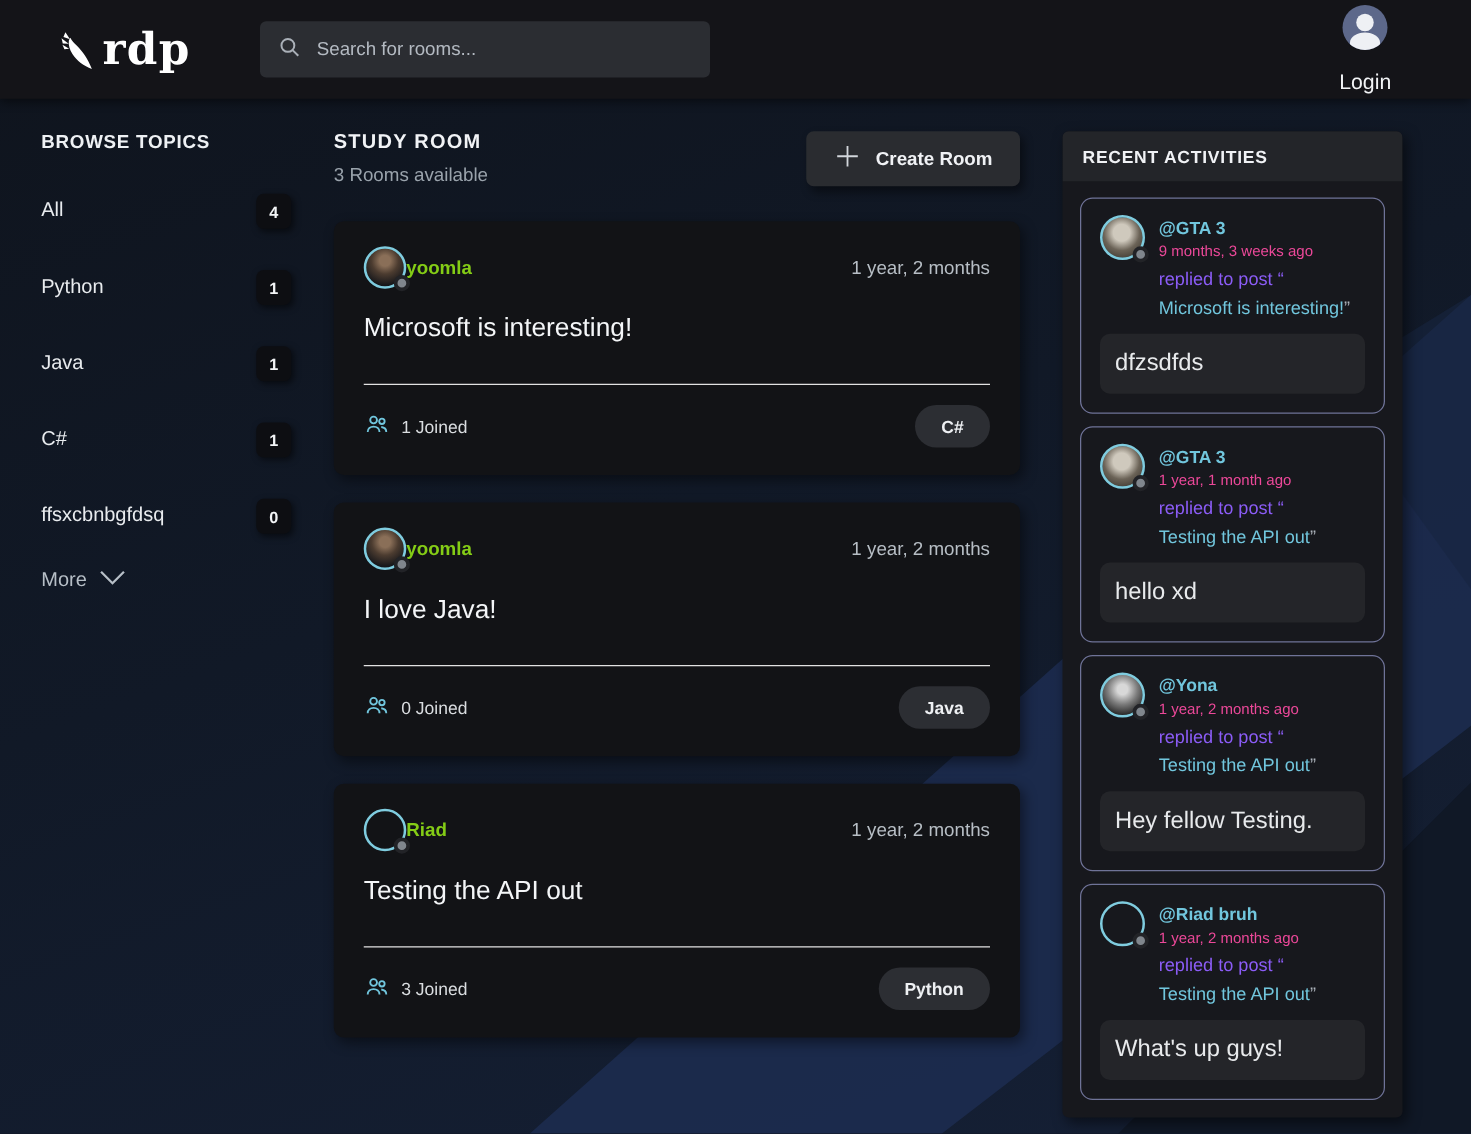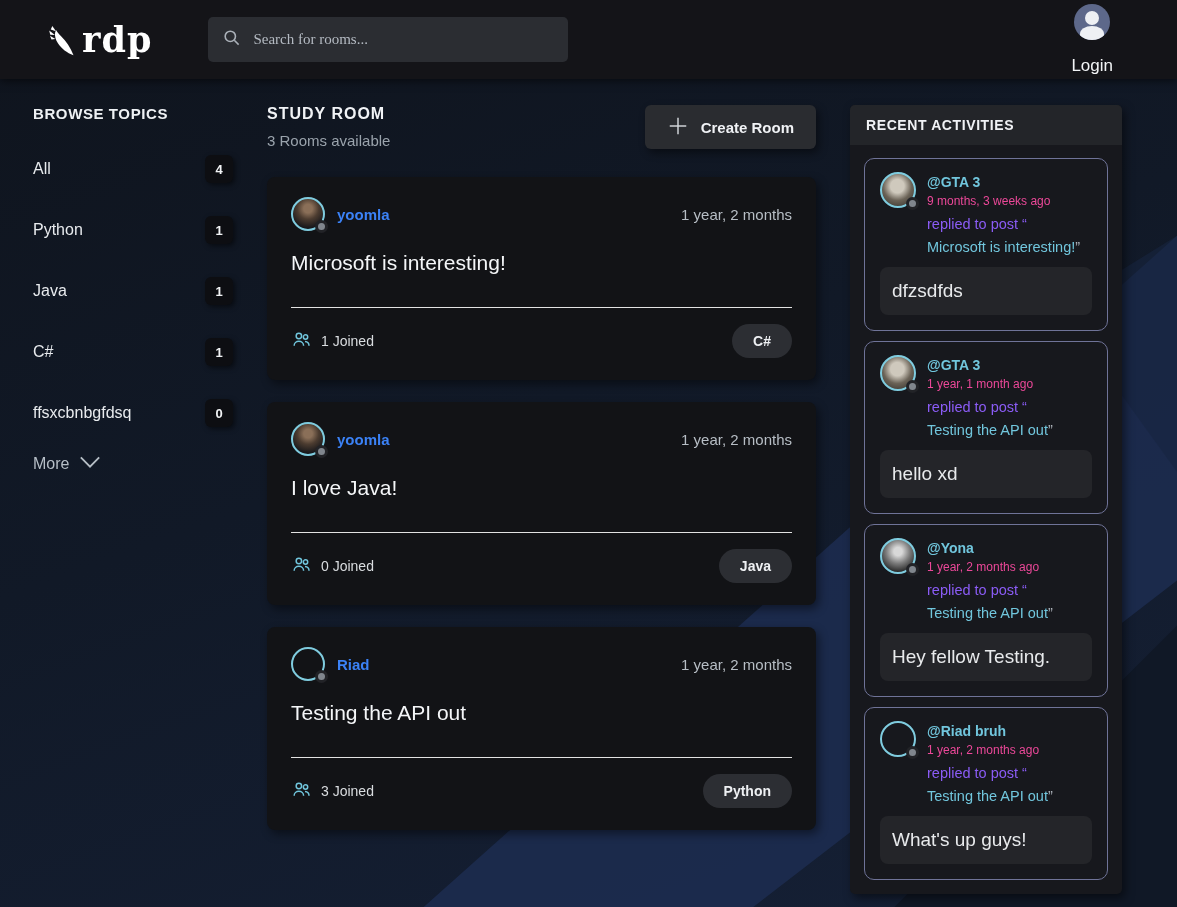--- a/index.html
+++ b/index.html
@@ -26,21 +26,21 @@
             display:flex; align-items:center; padding:0 64px 0 46px;
             box-shadow:0 2px 8px rgba(0,0,0,.55); }
   .logo { display:flex; align-items:center; gap:4px; cursor:pointer; }
   .logo svg { display:block; }
   .logo-text { font-family:"DejaVu Serif", serif; font-weight:700; font-size:35px;
                color:#ffffff; letter-spacing:1px; line-height:1; }
   .searchbox { margin-left:56px; width:360px; height:45px; background:#2b2d32;
                border-radius:5px; display:flex; align-items:center; padding:0 14px; }
   .searchbox svg { flex:0 0 auto; margin-right:12px; }
   .searchbox input { background:transparent; border:none; outline:none; width:100%;
-               color:#d6dbe1; font-size:15px; font-family:Liberation Serif, serif; }
+               color:#d6dbe1; font-size:15px; font-family:Liberation Sans, sans-serif; }
   .searchbox input::placeholder { color:#b4bac2; }
   .nav-right { margin-left:auto; display:flex; align-items:center; gap:16px; cursor:pointer;flex-direction:column; }
   .nav-avatar { width:36px; height:36px; border-radius:50%; background:#5d688a;
                 position:relative; overflow:hidden; }
   .nav-avatar::before { content:""; position:absolute; width:14px; height:14px;
                 border-radius:50%; background:#eef0f4; left:11px; top:7px; }
   .nav-avatar::after { content:""; position:absolute; width:24px; height:16px;
                 border-radius:50% 50% 0 0; background:#eef0f4; left:6px; top:22px; }
   .login-label { font-size:17px; color:#f2f4f6; }
 
@@ -84,21 +84,21 @@
   .av-room { width:34px; height:34px; }
   .av-man   { background:radial-gradient(circle at 50% 32%, #8a6f58 0 17%, #4c3c30 42%, #15161a 78%); }
   .av-space { background:radial-gradient(1.5px 1.5px at 30% 40%, #ff5f8f 50%, transparent 51%),
               radial-gradient(1.5px 1.5px at 62% 30%, #6ee0ff 50%, transparent 51%),
               radial-gradient(1.5px 1.5px at 48% 66%, #ffd166 50%, transparent 51%),
               radial-gradient(1.5px 1.5px at 70% 58%, #ff8fb3 50%, transparent 51%),
               radial-gradient(circle at 38% 35%, #283course 0, transparent 0),
               radial-gradient(circle at 40% 38%, #2a3564 0 35%, #121531 75%); }
   .av-bike  { background:radial-gradient(circle at 48% 38%, #cfc9bd 0 26%, #6b6357 55%, #2c2823 100%); }
   .av-chad  { background:radial-gradient(circle at 50% 36%, #d8d8d8 0 16%, #7c7c7c 46%, #202020 82%); }
-  .room-user { margin-left:12px; font-size:15px; font-weight:700; color:#3b82f6; cursor:pointer; }
+  .room-user { font-size:15px; font-weight:700; color:#84cc16; cursor:pointer; }
   .room-time { margin-left:auto; font-size:15px; color:#b7bec5; }
   .room-title { margin-top:20px; font-size:21px; font-weight:500; color:#f4f6f8; cursor:pointer; }
   .room-divider { margin-top:32px; border-bottom:1px solid rgba(255,255,255,.88); }
   .room-footer { margin-top:16px; display:flex; align-items:center; }
   .joined { display:flex; align-items:center; gap:9px; font-size:14px; color:#dadde0; }
   .joined svg { color:#71c6dd; }
   .topic-badge { margin-left:auto; background:#2c2e33; border-radius:999px;
                  padding:9px 21px; font-size:14px; font-weight:700; color:#eef0f3; }
 
   

